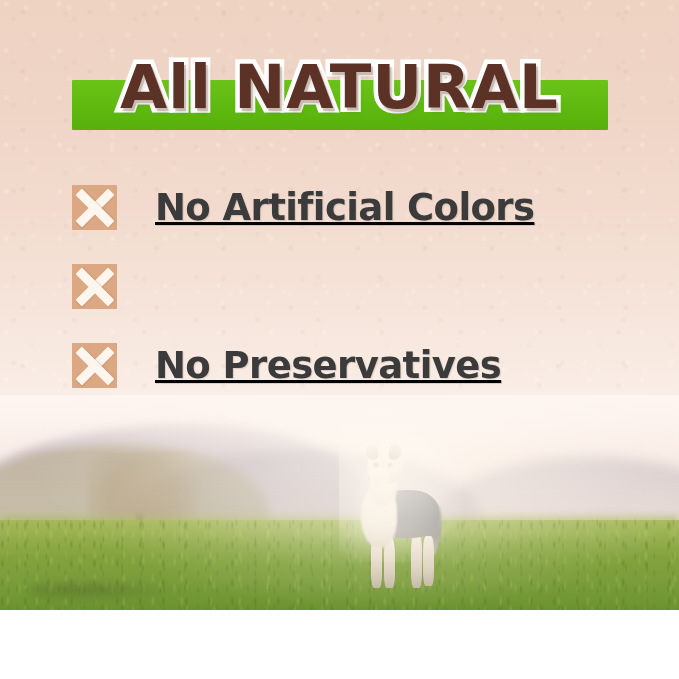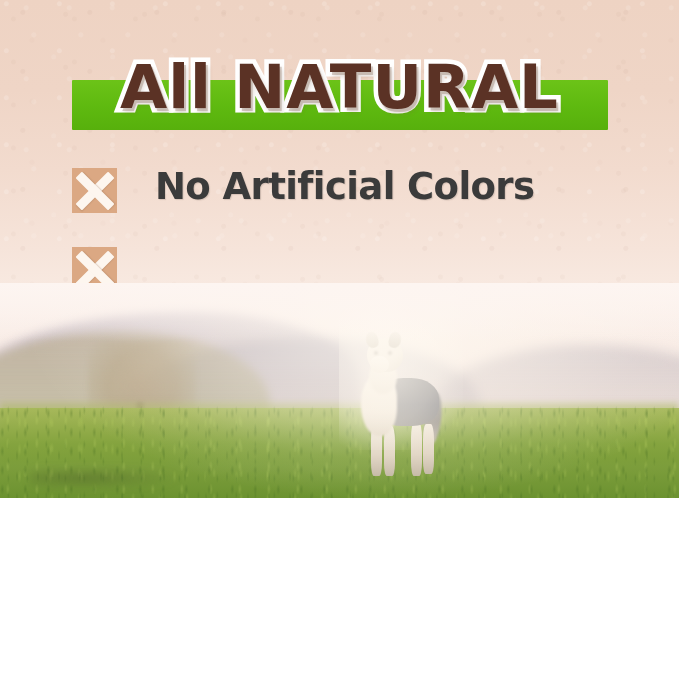--- a/index.html
+++ b/index.html
@@ -7,21 +7,21 @@
     padding: 0;
     background: #ffffff;
   }
   body {
     font-family: "Liberation Sans", sans-serif;
   }
 
   #poster {
     position: relative;
     width: 679px;
-    height: 498px;
+    height: 610px;
     overflow: hidden;
     background: #f0d8cb;
   }
 
   
   .bg-base {
     position: absolute;
     inset: 0;
     background:
       linear-gradient(to bottom,
@@ -88,20 +88,22 @@
   .benefits {
     position: absolute;
     left: 0;
     top: 168px;
     width: 679px;
   }
   .benefit-row {
     position: relative;
     height: 79px;
     display: flex;
+    align-items: center;
+    text-decoration: underline;
   }
   .x-box {
     position: relative;
     flex: 0 0 auto;
     margin-left: 72px;
     width: 45px;
     height: 45px;
     background: #dba883;
     display: block;
   }
@@ -415,20 +417,21 @@
       <span class="x-box"></span>
       <span class="benefit-label">No Artificial Colors</span>
     </div>
 
     <div class="benefit-row">
       <span class="x-box"></span>
     </div>
 
     <div class="benefit-row">
       <span class="x-box"></span>
+      <span class="benefit-label">No Preservatives</span>
     </div>
 
 
   </div>
 
   <div class="photo">
     <div class="sky"></div>
     <div class="hill-far-left"></div>
     <div class="hill-mid"></div>
     <div class="hill-right"></div>

